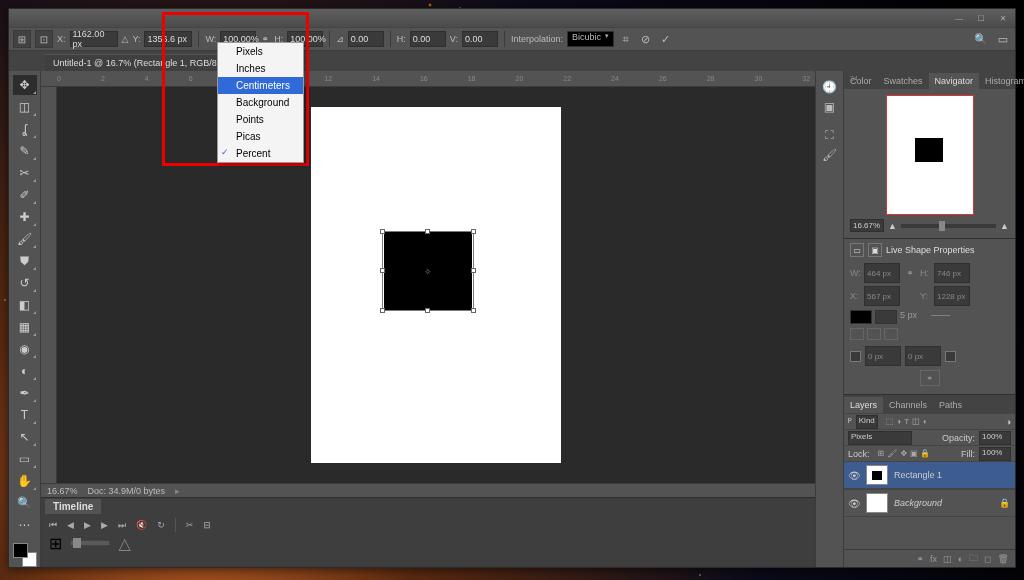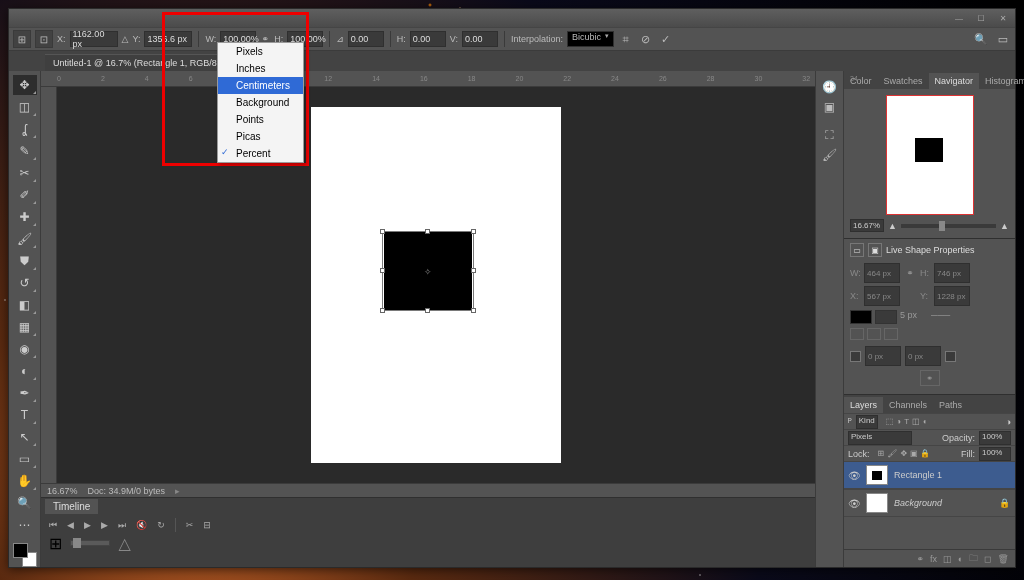--- a/index.html
+++ b/index.html
@@ -60,21 +60,21 @@
 .rect-sel{position:absolute;left:71px;top:124px;width:92px;height:80px;border:1px solid #7a7a7a;}
 .handle{position:absolute;width:5px;height:5px;background:#fff;border:1px solid #666;}
 .h-tl{left:-3px;top:-3px;} .h-tr{right:-3px;top:-3px;} .h-bl{left:-3px;bottom:-3px;} .h-br{right:-3px;bottom:-3px;}
 .h-tm{left:calc(50% - 3px);top:-3px;} .h-bm{left:calc(50% - 3px);bottom:-3px;}
 .h-ml{left:-3px;top:calc(50% - 3px);} .h-mr{right:-3px;top:calc(50% - 3px);}
 .center-mark{position:absolute;left:calc(50% - 4px);top:calc(50% - 4px);color:#888;font-size:9px;}
 .statusbar{height:14px;background:#535353;border-top:1px solid #3b3b3b;display:flex;align-items:center;color:#bbb;font-size:9px;padding:0 6px;gap:10px;}
 .statusbar .arrow{color:#888;}
 
 .timeline{height:70px;background:#3e3e3e;border-top:1px solid #2f2f2f;display:flex;flex-direction:column;}
-.tl-tab{height:16px;display:flex;align-items:center;font-size:10px;color:#ddd;padding-left:4px;}
+.tl-tab{height:16px;display:flex;align-items:center;font-size:10px;color:#ddd;padding-left:4px;font-weight:bold;}
 .tl-tab span{background:#535353;padding:2px 8px;}
 .tl-body{flex:1;display:flex;flex-direction:column;}
 .tl-controls{height:22px;display:flex;align-items:center;gap:10px;padding:0 8px;color:#aaa;font-size:9px;}
 .tl-center{flex:1;display:flex;align-items:center;justify-content:center;gap:4px;}
 .tl-btn{background:#525252;border:1px solid #444;color:#ccc;font-size:9px;padding:3px 12px;}
 .tl-plus{background:#525252;border:1px solid #444;width:16px;height:17px;display:flex;align-items:center;justify-content:center;color:#ccc;font-size:8px;}
 .tl-bottom{height:14px;display:flex;align-items:center;padding:0 8px;gap:8px;}
 .tl-slider{width:40px;height:6px;background:#5a5a5a;border:1px solid #444;display:flex;align-items:center;}
 .tl-knob{width:8px;height:10px;background:#888;margin-left:2px;}
 

